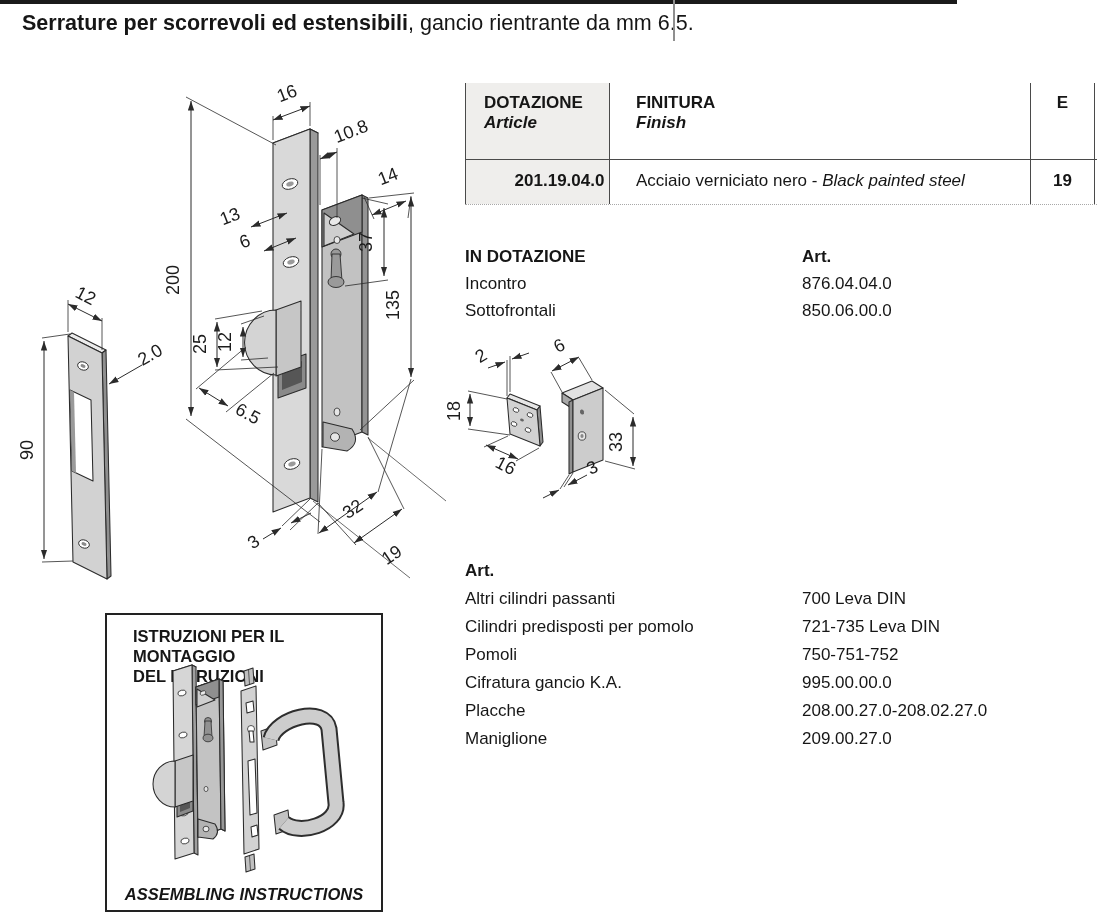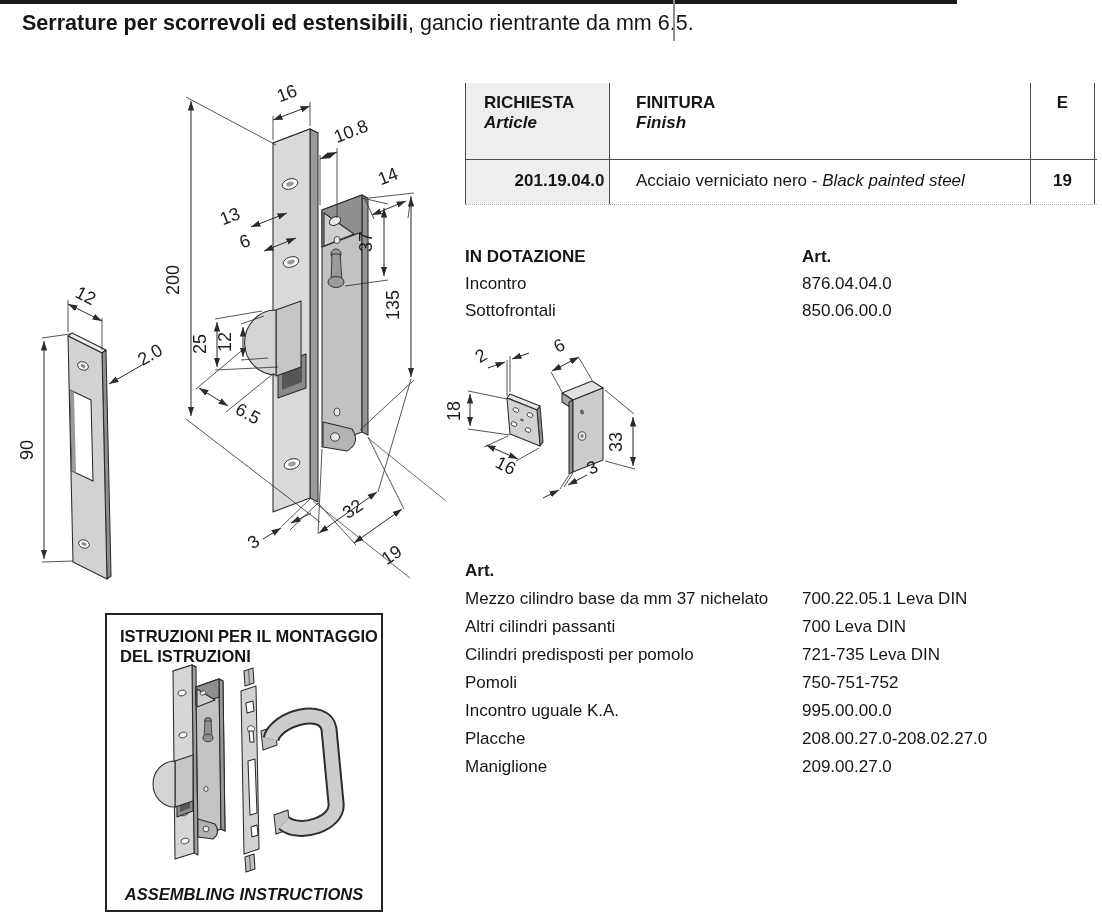--- a/index.html
+++ b/index.html
@@ -39,21 +39,21 @@
   #main-drawing{left:20px;top:70px;}
   #parts-drawing{left:440px;top:330px;}
   svg text{font-size:18px;fill:#1c1c1c;font-family:"Liberation Sans",sans-serif;}
   .dim{stroke:#2b2b2b;stroke-width:1;fill:none;}
   .ext{stroke:#2b2b2b;stroke-width:0.8;fill:none;}
   .oln{stroke:#2b2b2b;stroke-width:1.05;stroke-linejoin:round;}
   .thin{stroke:#2b2b2b;stroke-width:0.7;fill:none;}
 
   
   .instr-box{position:absolute;left:105px;top:613px;width:278px;height:299px;border:2px solid #222;box-sizing:border-box;}
-  .instr-title{margin:11px 0 0 13px;font-weight:bold;font-size:16.5px;line-height:20px;}
+  .instr-title{margin:11px 0 0 26px;font-weight:bold;font-size:16.5px;line-height:20px;}
   #instr-drawing{left:6px;top:46px;}
   .instr-footer{position:absolute;bottom:6px;left:0;width:100%;text-align:center;font-weight:bold;font-style:italic;font-size:16.5px;}
 </style>
 </head>
 <body>
 
 <div class="top-rule"></div>
 <h1 class="page-title"><span class="tb">Serrature per scorrevoli ed estensibili</span><span>, gancio rientrante da mm 6.5.</span></h1>
 <div class="title-divider"></div>
 
@@ -188,21 +188,21 @@
     <text x="237" y="477" text-anchor="middle" transform="rotate(-34 237 477)">3</text>
 
     <line class="thin" x1="293" y1="431" x2="390" y2="508"></line>
     <line class="thin" x1="348" y1="368" x2="426" y2="431"></line>
   </g>
 </svg>
 
 <div class="spec-table">
   <div class="t-head">
     <div class="cell-art">
-      <div class="b">RICHIESTA</div>
+      <div class="b">DOTAZIONE</div>
       <div class="b i">Article</div>
     </div>
     <div class="cell-fin">
       <div class="b">FINITURA</div>
       <div class="b i">Finish</div>
     </div>
     <div class="cell-e b">E</div>
   </div>
   <div class="t-row">
     <div class="cell-art">201.19.04.0</div>
@@ -274,37 +274,33 @@
     <line class="dim" x1="128" y1="155" x2="147" y2="145" marker-start="url(#ah)"></line>
     <text x="155" y="143" text-anchor="middle" transform="rotate(-27 155 143)">3</text>
   </g>
 </svg>
 
 <div id="richiesta" class="list-block">
   <div class="lb-row">
     <div class="b">Art.</div>
   </div>
   <div class="lb-row">
-    <div class="lb-label">Mezzo cilindro base da mm 37 nichelato</div>
-    <div>700.22.05.1 Leva DIN</div>
-  </div>
-  <div class="lb-row">
     <div class="lb-label">Altri cilindri passanti</div>
     <div>700 Leva DIN</div>
   </div>
   <div class="lb-row">
     <div class="lb-label">Cilindri predisposti per pomolo</div>
     <div>721-735 Leva DIN</div>
   </div>
   <div class="lb-row">
     <div class="lb-label">Pomoli</div>
     <div>750-751-752</div>
   </div>
   <div class="lb-row">
-    <div class="lb-label">Incontro uguale K.A.</div>
+    <div class="lb-label">Cifratura gancio K.A.</div>
     <div>995.00.00.0</div>
   </div>
   <div class="lb-row">
     <div class="lb-label">Placche</div>
     <div>208.00.27.0-208.02.27.0</div>
   </div>
   <div class="lb-row">
     <div class="lb-label">Maniglione</div>
     <div>209.00.27.0</div>
   </div>

